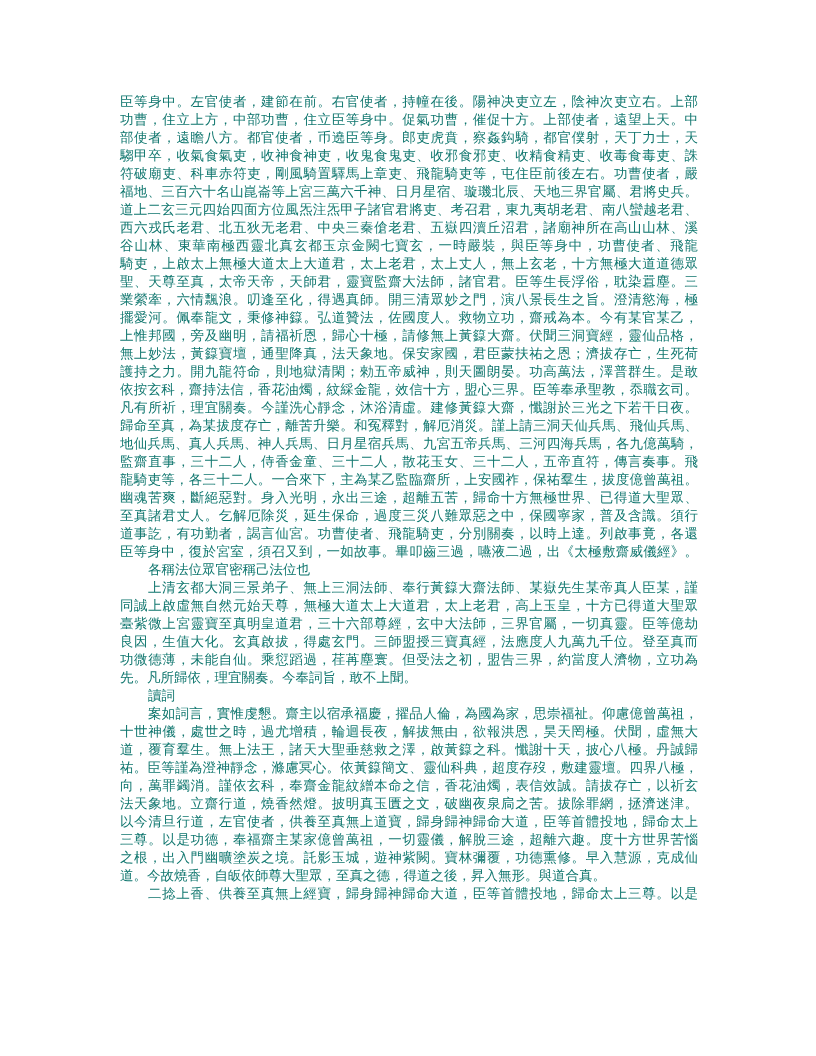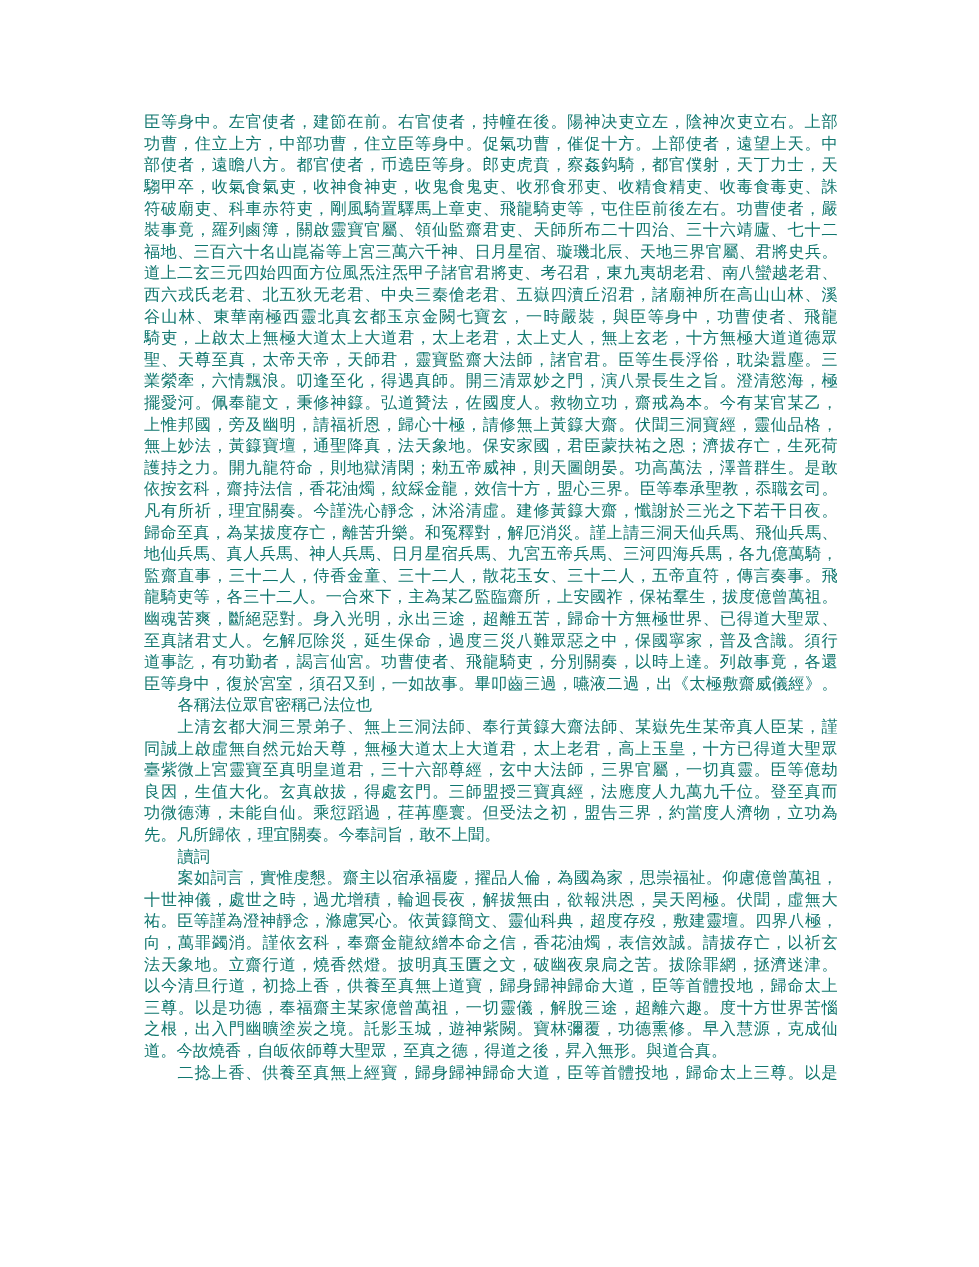--- a/index.html
+++ b/index.html
@@ -45,21 +45,20 @@
 </head>
 <body>
 
 <div class="page" style="background: rgb(255, 255, 255);">
   <div class="text-block" id="lines-container" style="color: #0f766e;">
       <div class="line">臣等身中。左官使者，建節在前。右官使者，持幢在後。陽神决吏立左，陰神次吏立右。上部</div>
       <div class="line">功曹，住立上方，中部功曹，住立臣等身中。促氣功曹，催促十方。上部使者，遠望上天。中</div>
       <div class="line">部使者，遠瞻八方。都官使者，币遶臣等身。郎吏虎賁，察姦鈎騎，都官僕射，天丁力士，天</div>
       <div class="line">騶甲卒，收氣食氣吏，收神食神吏，收鬼食鬼吏、收邪食邪吏、收精食精吏、收毒食毒吏、誅</div>
       <div class="line">符破廟吏、科車赤符吏，剛風騎置驛馬上章吏、飛龍騎吏等，屯住臣前後左右。功曹使者，嚴</div>
-      <div class="line">裝事竟，羅列鹵簿，關啟靈寶官屬、領仙監齋君吏、天師所布二十四治、三十六靖廬、七十二</div>
       <div class="line">福地、三百六十名山崑崙等上宮三萬六千神、日月星宿、璇璣北辰、天地三界官屬、君將史兵。</div>
       <div class="line">道上二玄三元四始四面方位風炁注炁甲子諸官君將吏、考召君，東九夷胡老君、南八蠻越老君、</div>
       <div class="line">西六戎氏老君、北五狄无老君、中央三秦傖老君、五嶽四瀆丘沼君，諸廟神所在高山山林、溪</div>
       <div class="line">谷山林、東華南極西靈北真玄都玉京金闕七寶玄，一時嚴裝，與臣等身中，功曹使者、飛龍</div>
       <div class="line">騎吏，上啟太上無極大道太上大道君，太上老君，太上丈人，無上玄老，十方無極大道道德眾</div>
       <div class="line">聖、天尊至真，太帝天帝，天師君，靈寶監齋大法師，諸官君。臣等生長浮俗，耽染囂塵。三</div>
       <div class="line">業縈牽，六情飄浪。叨逢至化，得遇真師。開三清眾妙之門，演八景長生之旨。澄清慾海，極</div>
       <div class="line">擺愛河。佩奉龍文，秉修神籙。弘道贊法，佐國度人。救物立功，齋戒為本。今有某官某乙，</div>
       <div class="line">上惟邦國，旁及幽明，請福祈恩，歸心十極，請修無上黃籙大齋。伏聞三洞寶經，靈仙品格，</div>
       <div class="line">無上妙法，黃籙寶壇，通聖降真，法天象地。保安家國，君臣蒙扶祐之恩；濟拔存亡，生死荷</div>
@@ -77,22 +76,23 @@
       <div class="line indent no-justify">各稱法位眾官密稱己法位也</div>
       <div class="line indent">上清玄都大洞三景弟子、無上三洞法師、奉行黃籙大齋法師、某嶽先生某帝真人臣某，謹</div>
       <div class="line">同誠上啟虛無自然元始天尊，無極大道太上大道君，太上老君，高上玉皇，十方已得道大聖眾</div>
       <div class="line">臺紫微上宮靈寶至真明皇道君，三十六部尊經，玄中大法師，三界官屬，一切真靈。臣等億劫</div>
       <div class="line">良因，生值大化。玄真啟拔，得處玄門。三師盟授三寶真經，法應度人九萬九千位。登至真而</div>
       <div class="line">功微德薄，未能自仙。乘愆蹈過，荏苒塵寰。但受法之初，盟告三界，約當度人濟物，立功為</div>
       <div class="line no-justify">先。凡所歸依，理宜關奏。今奉詞旨，敢不上聞。</div>
       <div class="line indent no-justify">讀詞</div>
       <div class="line indent">案如詞言，實惟虔懇。齋主以宿承福慶，擢品人倫，為國為家，思崇福祉。仰慮億曾萬祖，</div>
       <div class="line">十世神儀，處世之時，過尤增積，輪迴長夜，解拔無由，欲報洪恩，昊天罔極。伏聞，虛無大</div>
+      <div class="line">道，覆育羣生。無上法王，諸天大聖垂慈救之澤，啟黃籙之科。懺謝十天，披心八極。丹誠歸</div>
       <div class="line">祐。臣等謹為澄神靜念，滌慮冥心。依黃籙簡文、靈仙科典，超度存歿，敷建靈壇。四界八極，</div>
       <div class="line">向，萬罪蠲消。謹依玄科，奉齋金龍紋繒本命之信，香花油燭，表信效誠。請拔存亡，以祈玄</div>
       <div class="line">法天象地。立齋行道，燒香然燈。披明真玉匱之文，破幽夜泉扃之苦。拔除罪網，拯濟迷津。</div>
-      <div class="line">以今清旦行道，初捻上香，供養至真無上道寶，歸身歸神歸命大道，臣等首體投地，歸命太上</div>
+      <div class="line">以今清旦行道，左官使者，供養至真無上道寶，歸身歸神歸命大道，臣等首體投地，歸命太上</div>
       <div class="line">三尊。以是功德，奉福齋主某家億曾萬祖，一切靈儀，解脫三途，超離六趣。度十方世界苦惱</div>
       <div class="line">之根，出入門幽曠塗炭之境。託影玉城，遊神紫闕。寶林彌覆，功德熏修。早入慧源，克成仙</div>
       <div class="line no-justify">道。今故燒香，自皈依師尊大聖眾，至真之德，得道之後，昇入無形。與道合真。</div>
       <div class="line indent">二捻上香、供養至真無上經寶，歸身歸神歸命大道，臣等首體投地，歸命太上三尊。以是</div>
     </div>
 </div>
 
 </body></html>

